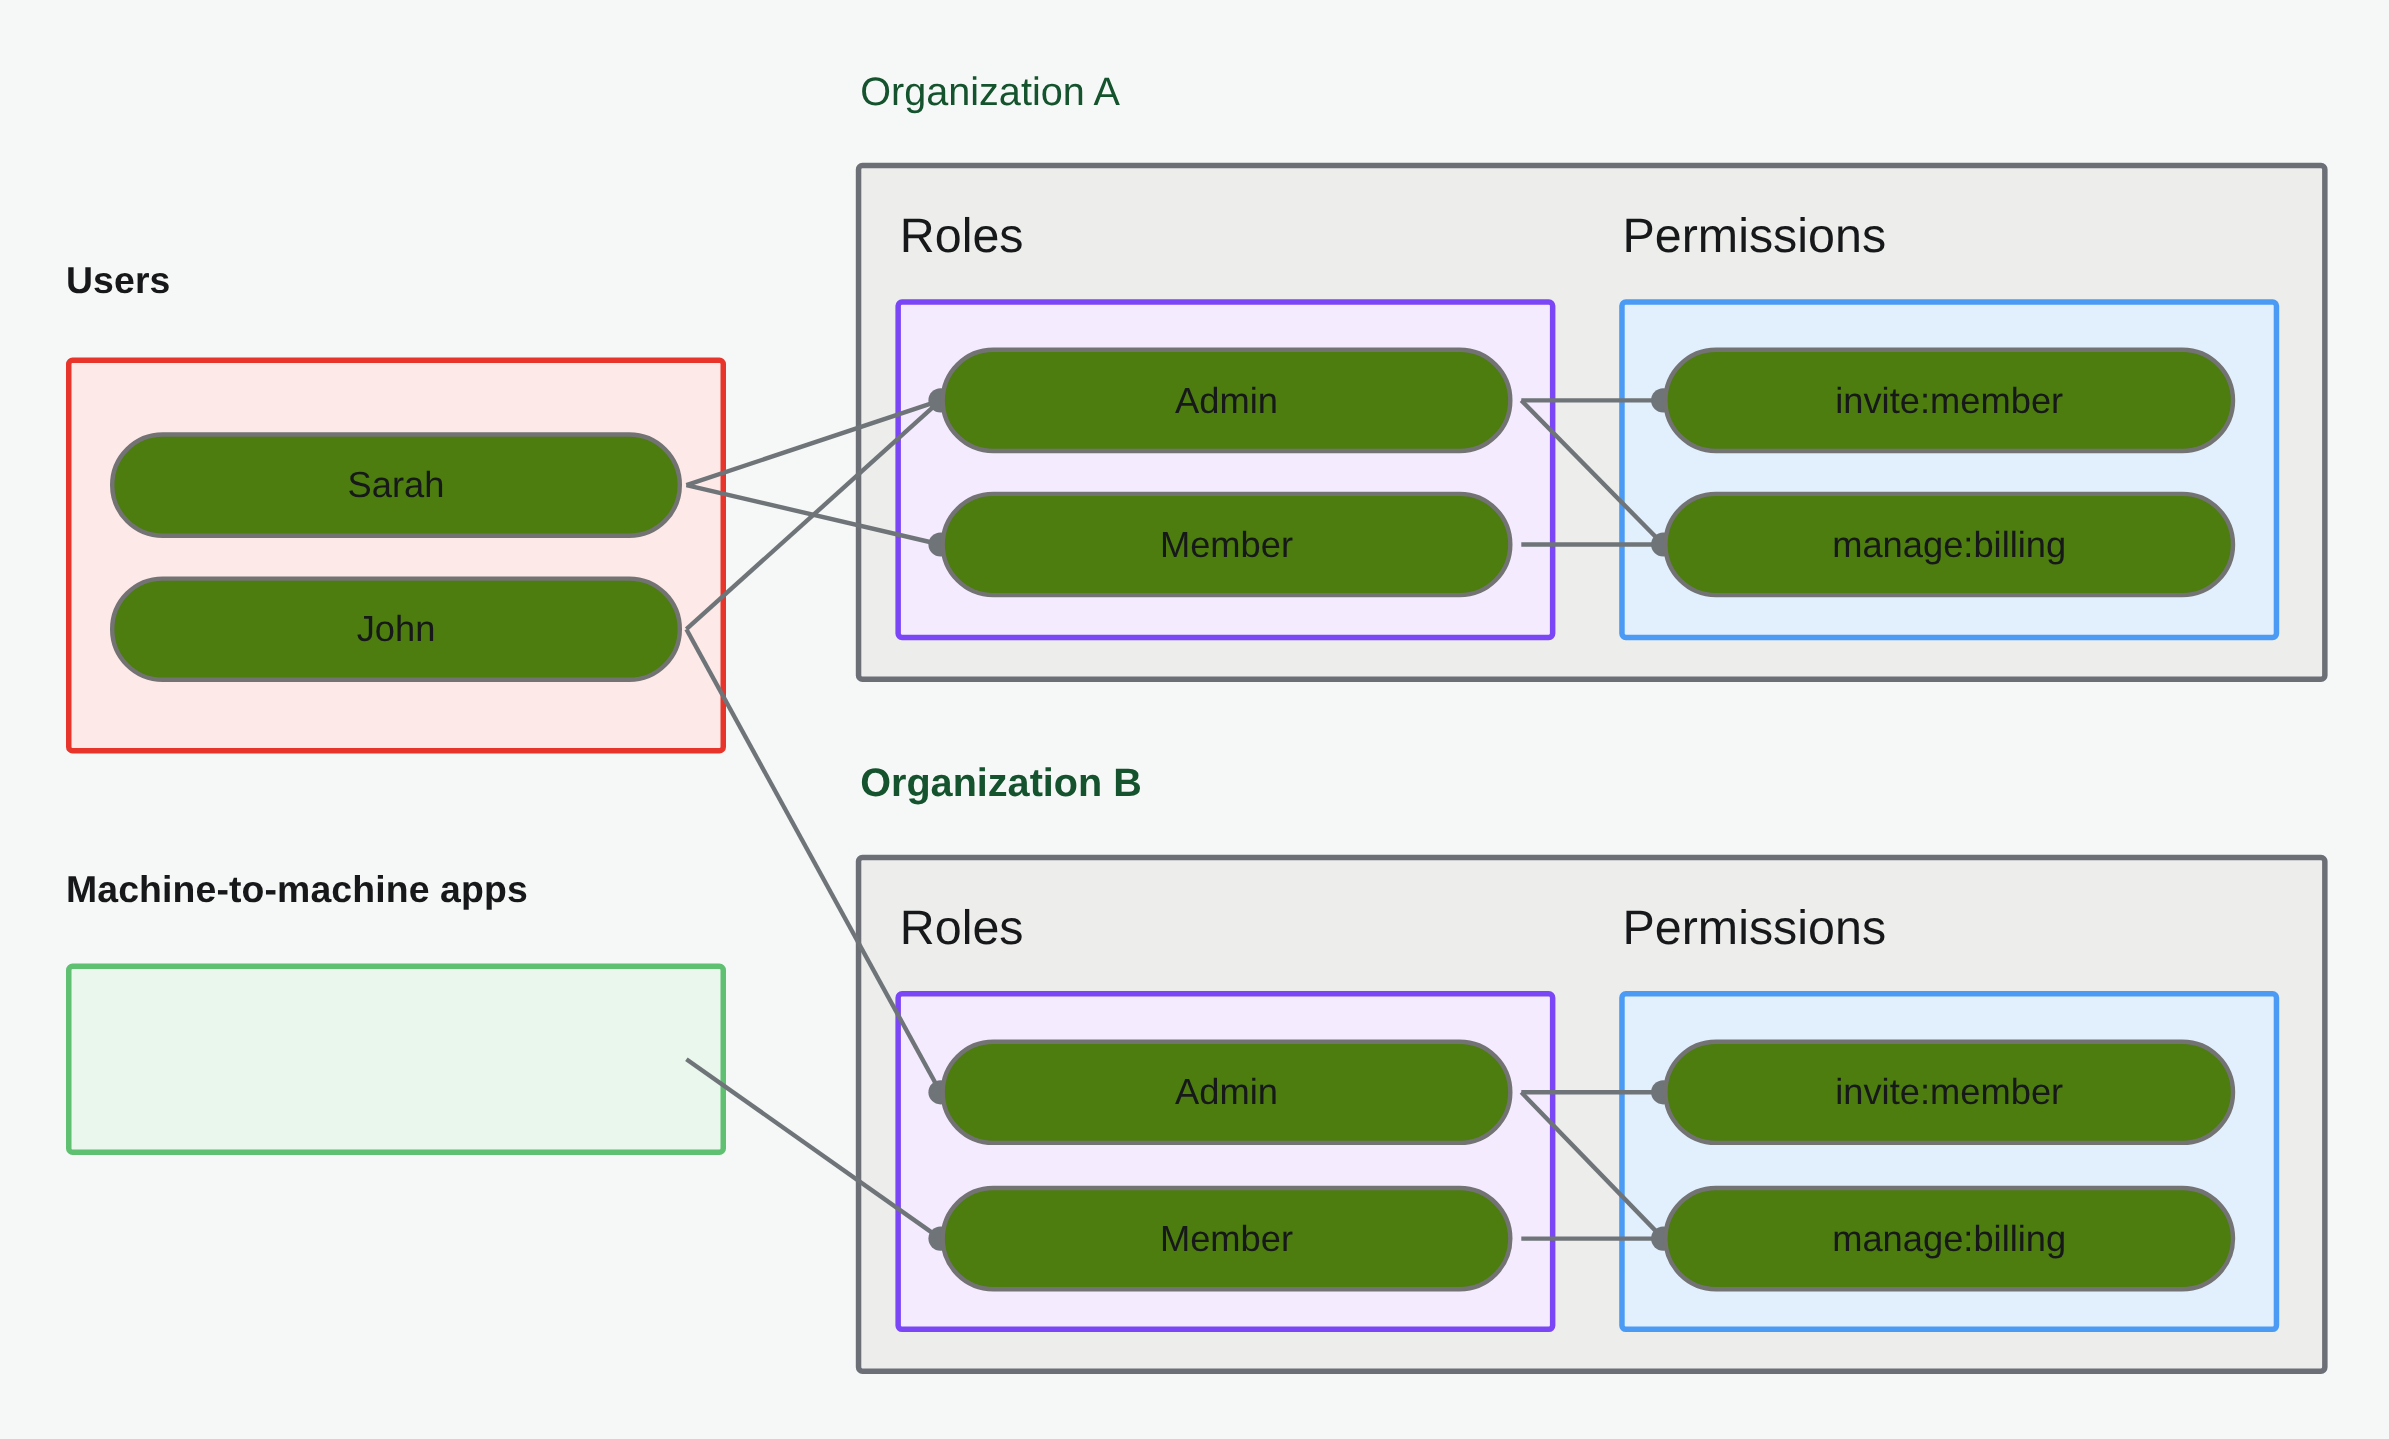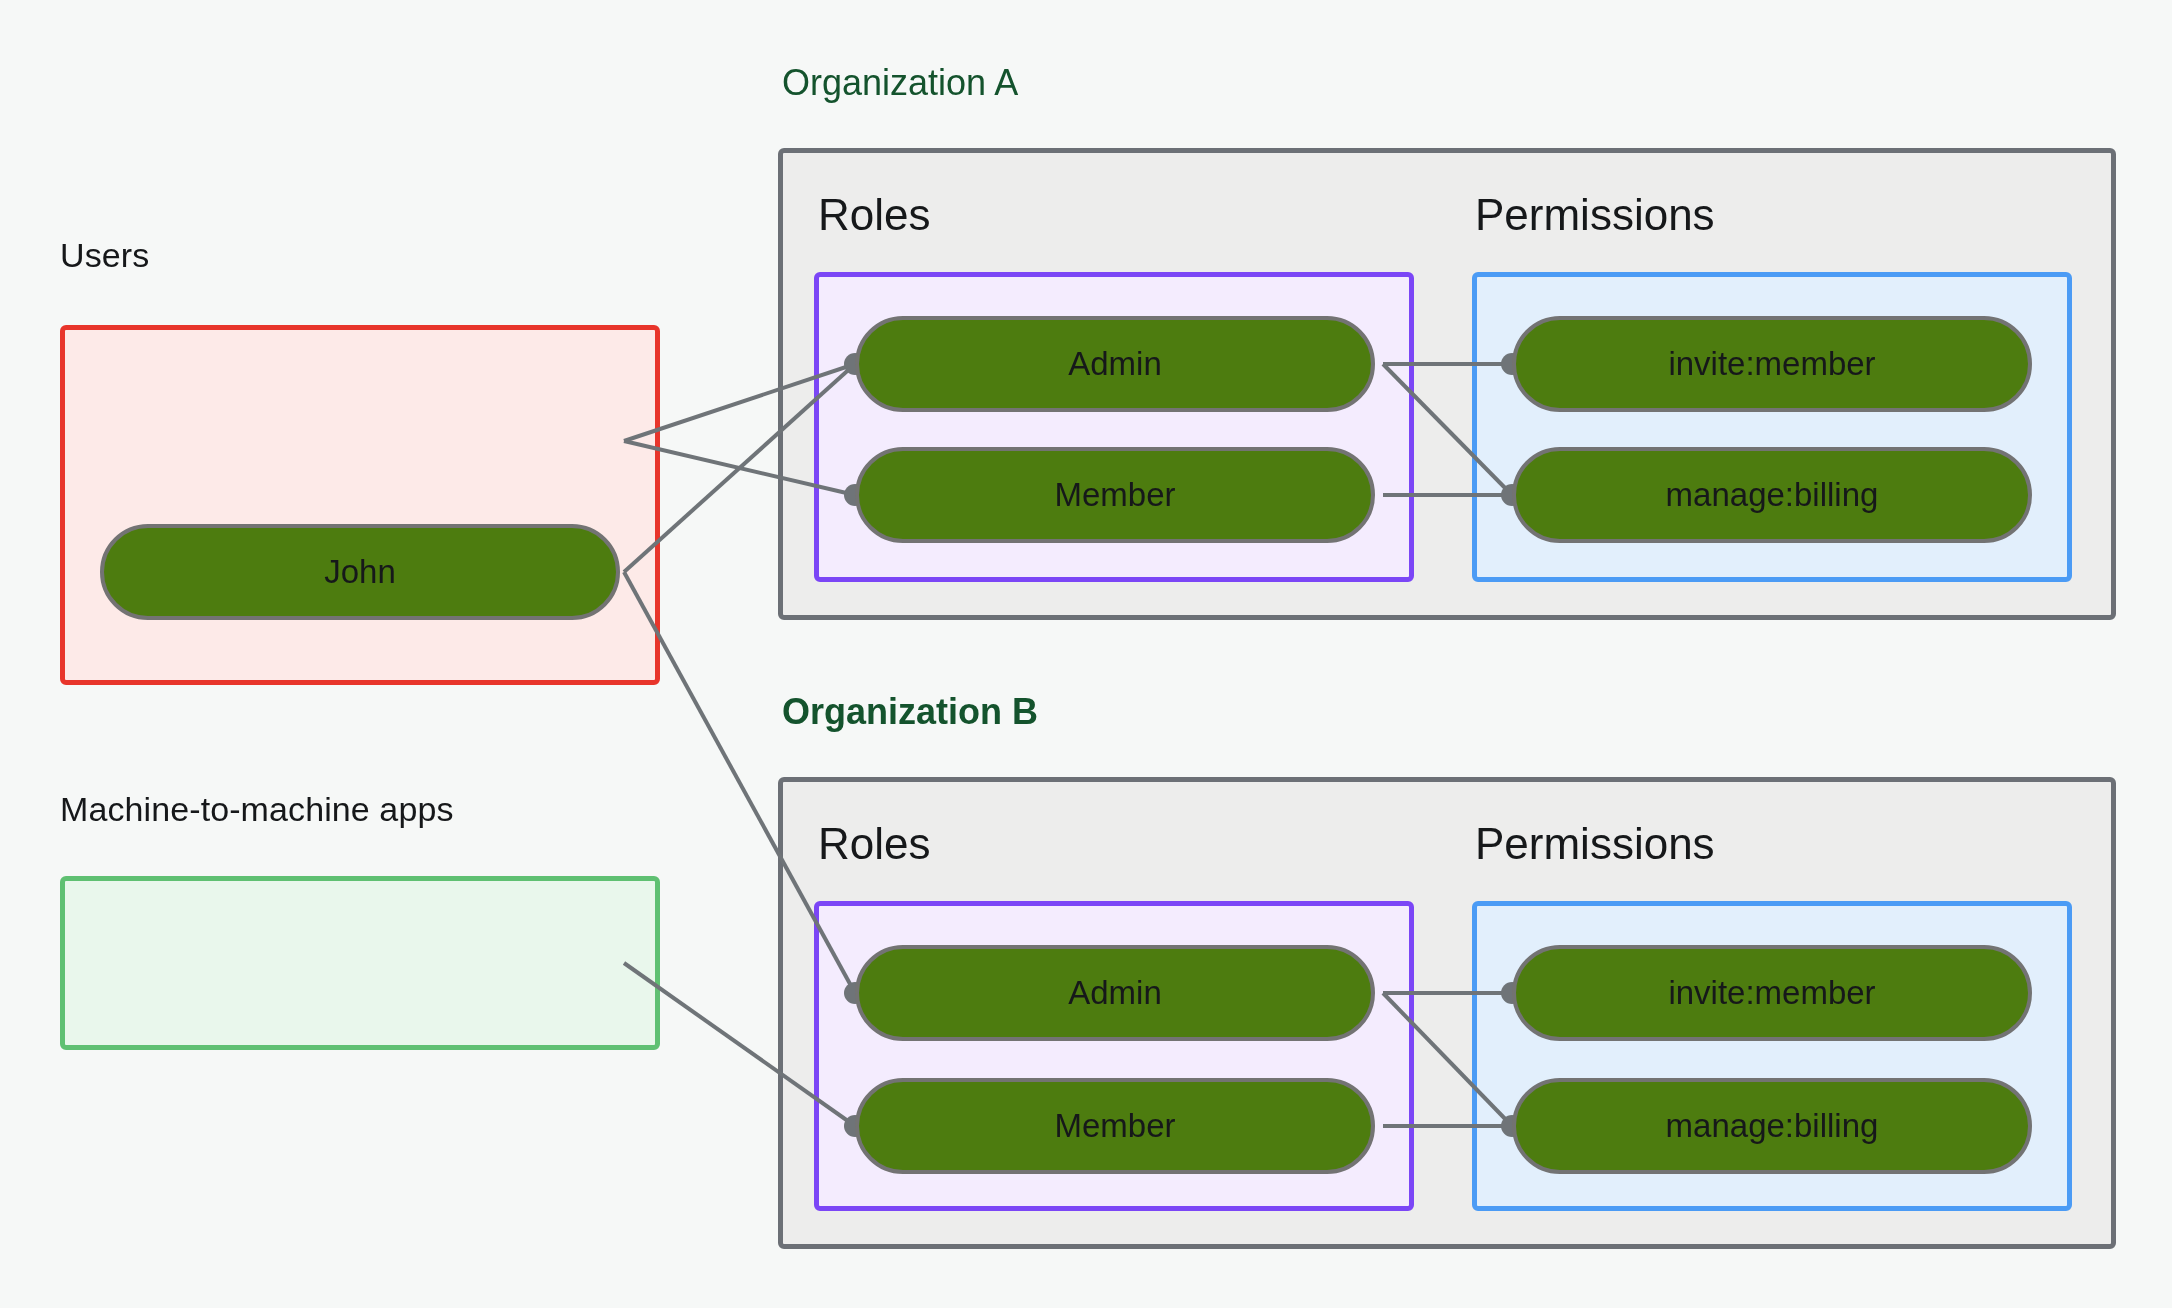--- a/index.html
+++ b/index.html
@@ -25,21 +25,21 @@
     width: 2172px;
     height: 1308px;
     pointer-events: none;
     z-index: 5;
   }
 
   
   .group-title {
     position: absolute;
     font-size: 34px;
-    font-weight: 400;
+    font-weight: 700;
     color: #16181a;
     letter-spacing: .1px;
     white-space: nowrap;
     z-index: 6;
   }
   .org-title {
     position: absolute;
     font-size: 36px;
     font-weight: 400;
     color: #14532d;
@@ -123,20 +123,21 @@
       <circle cx="855" cy="1126" r="11"></circle>
       <circle cx="1512" cy="993" r="11"></circle>
       <circle cx="1512" cy="1126" r="11"></circle>
     </g>
   </svg>
 
   <div class="group-title" style="left:60px; top:236px;">Users</div>
 
   <div class="box box-users" style="left:60px; top:325px; width:600px; height:360px;"></div>
 
+  <div class="pill" style="left:100px; top:393px; width:520px; height:96px;">Sarah</div>
 
   <div class="pill" style="left:100px; top:524px; width:520px; height:96px;">John</div>
 
   <div class="group-title" style="left:60px; top:790px;">Machine-to-machine apps</div>
 
   <div class="box box-m2m" style="left:60px; top:876px; width:600px; height:174px;"></div>
 
 
   <div class="org-title" style="left:782px; top:62px;">Organization A</div>
 

